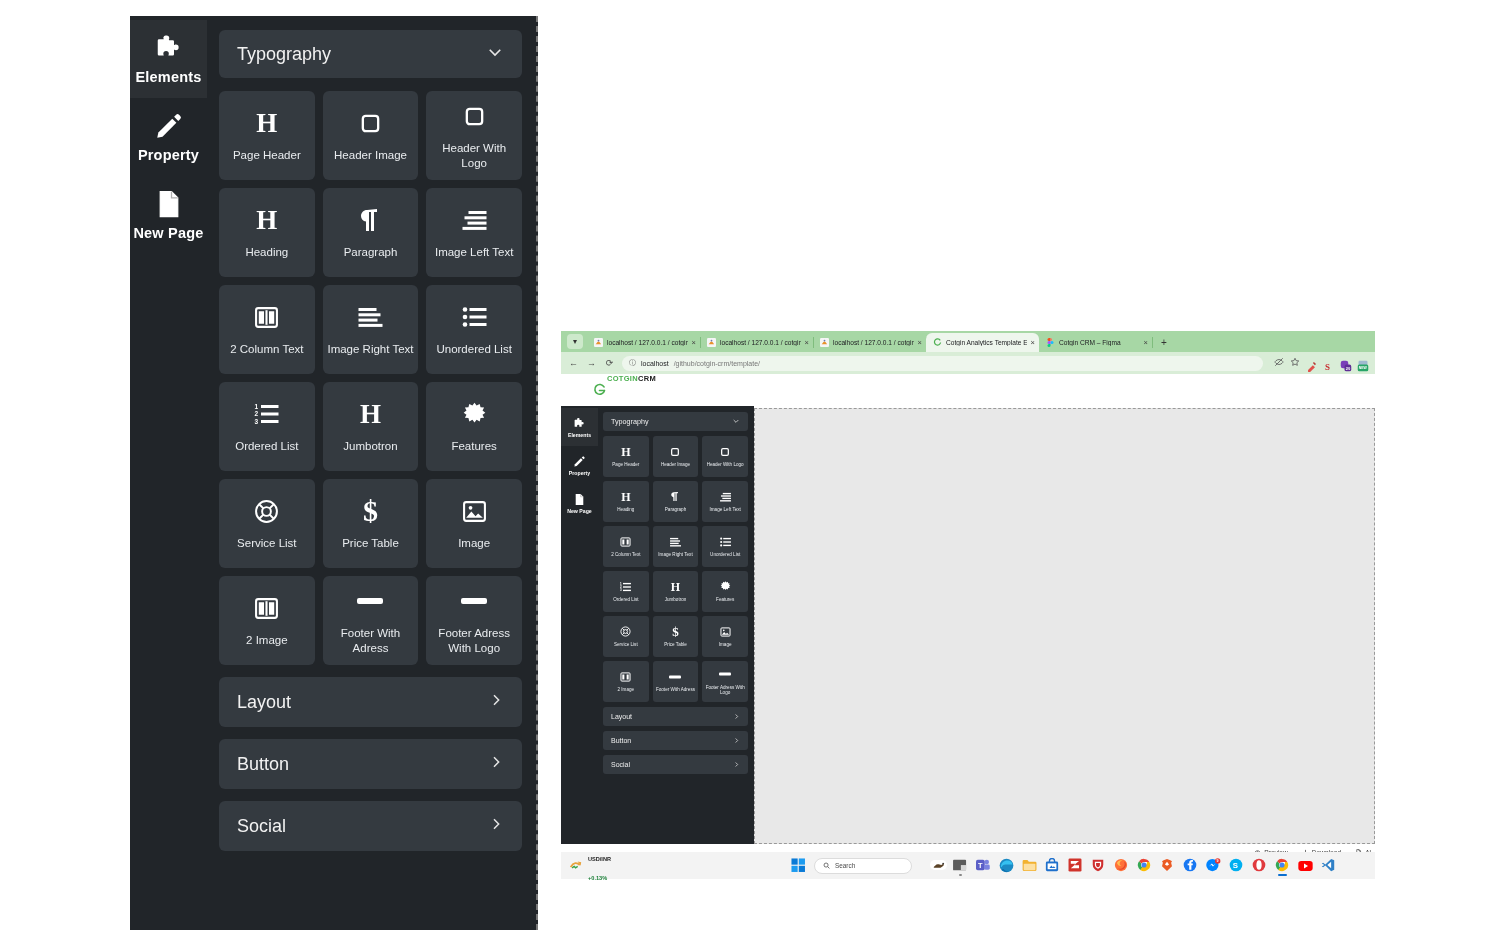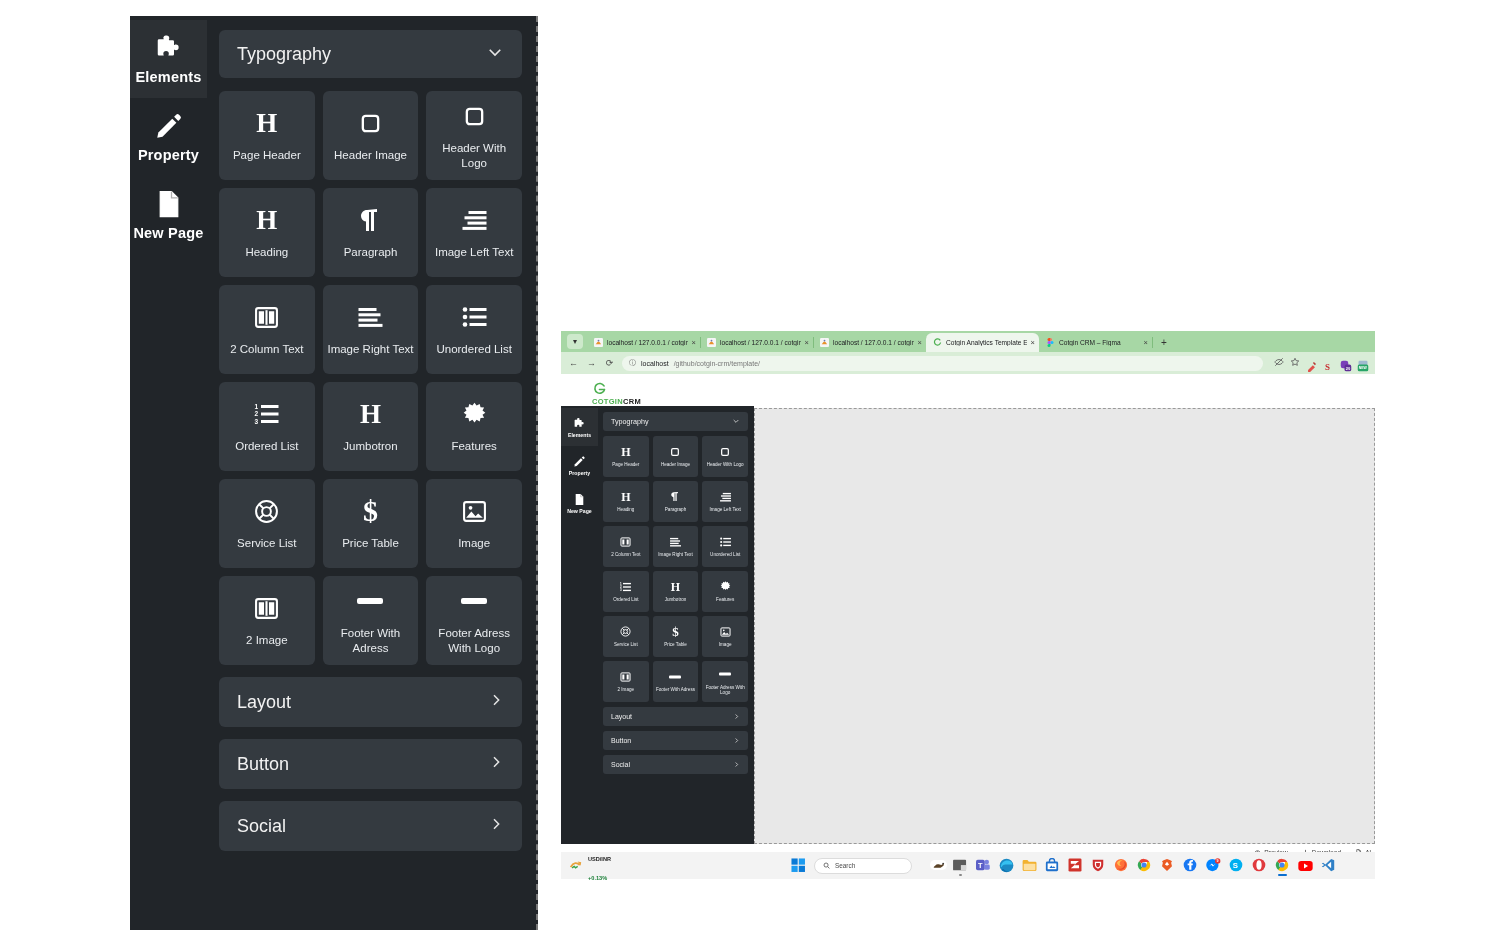--- a/index.html
+++ b/index.html
@@ -128,21 +128,21 @@
   .omni-right .oi { font-size: 9px; color: #5a5a5a; cursor:pointer; }
   .ext-ic { width: 11px; height: 11px; border-radius: 2px; }
 
   .page {
     position: relative;
     height: calc(547px - 21px - 22px);
     background: #fff; overflow: hidden;
   }
   .brand {
     height: 32px; padding-left: 31px;
-    display: flex; flex-direction: column; justify-content: flex-end;
+    display: flex; flex-direction: row; justify-content: flex-start;
   }
   .brand-row { display:flex; align-items:center; gap:3px; }
   .brand-txt { font-size: 7.5px; font-weight: bold; letter-spacing: .3px; }
   .brand-txt .g { color: #4caf50; }
   .brand-txt .d { color: #222; }
 
   .editor { display: flex; height: 438px; }
   .ed-rail {
     width: 37px; flex: 0 0 37px; background: #212529;
     display:flex; flex-direction: column; padding-top: 2px;

